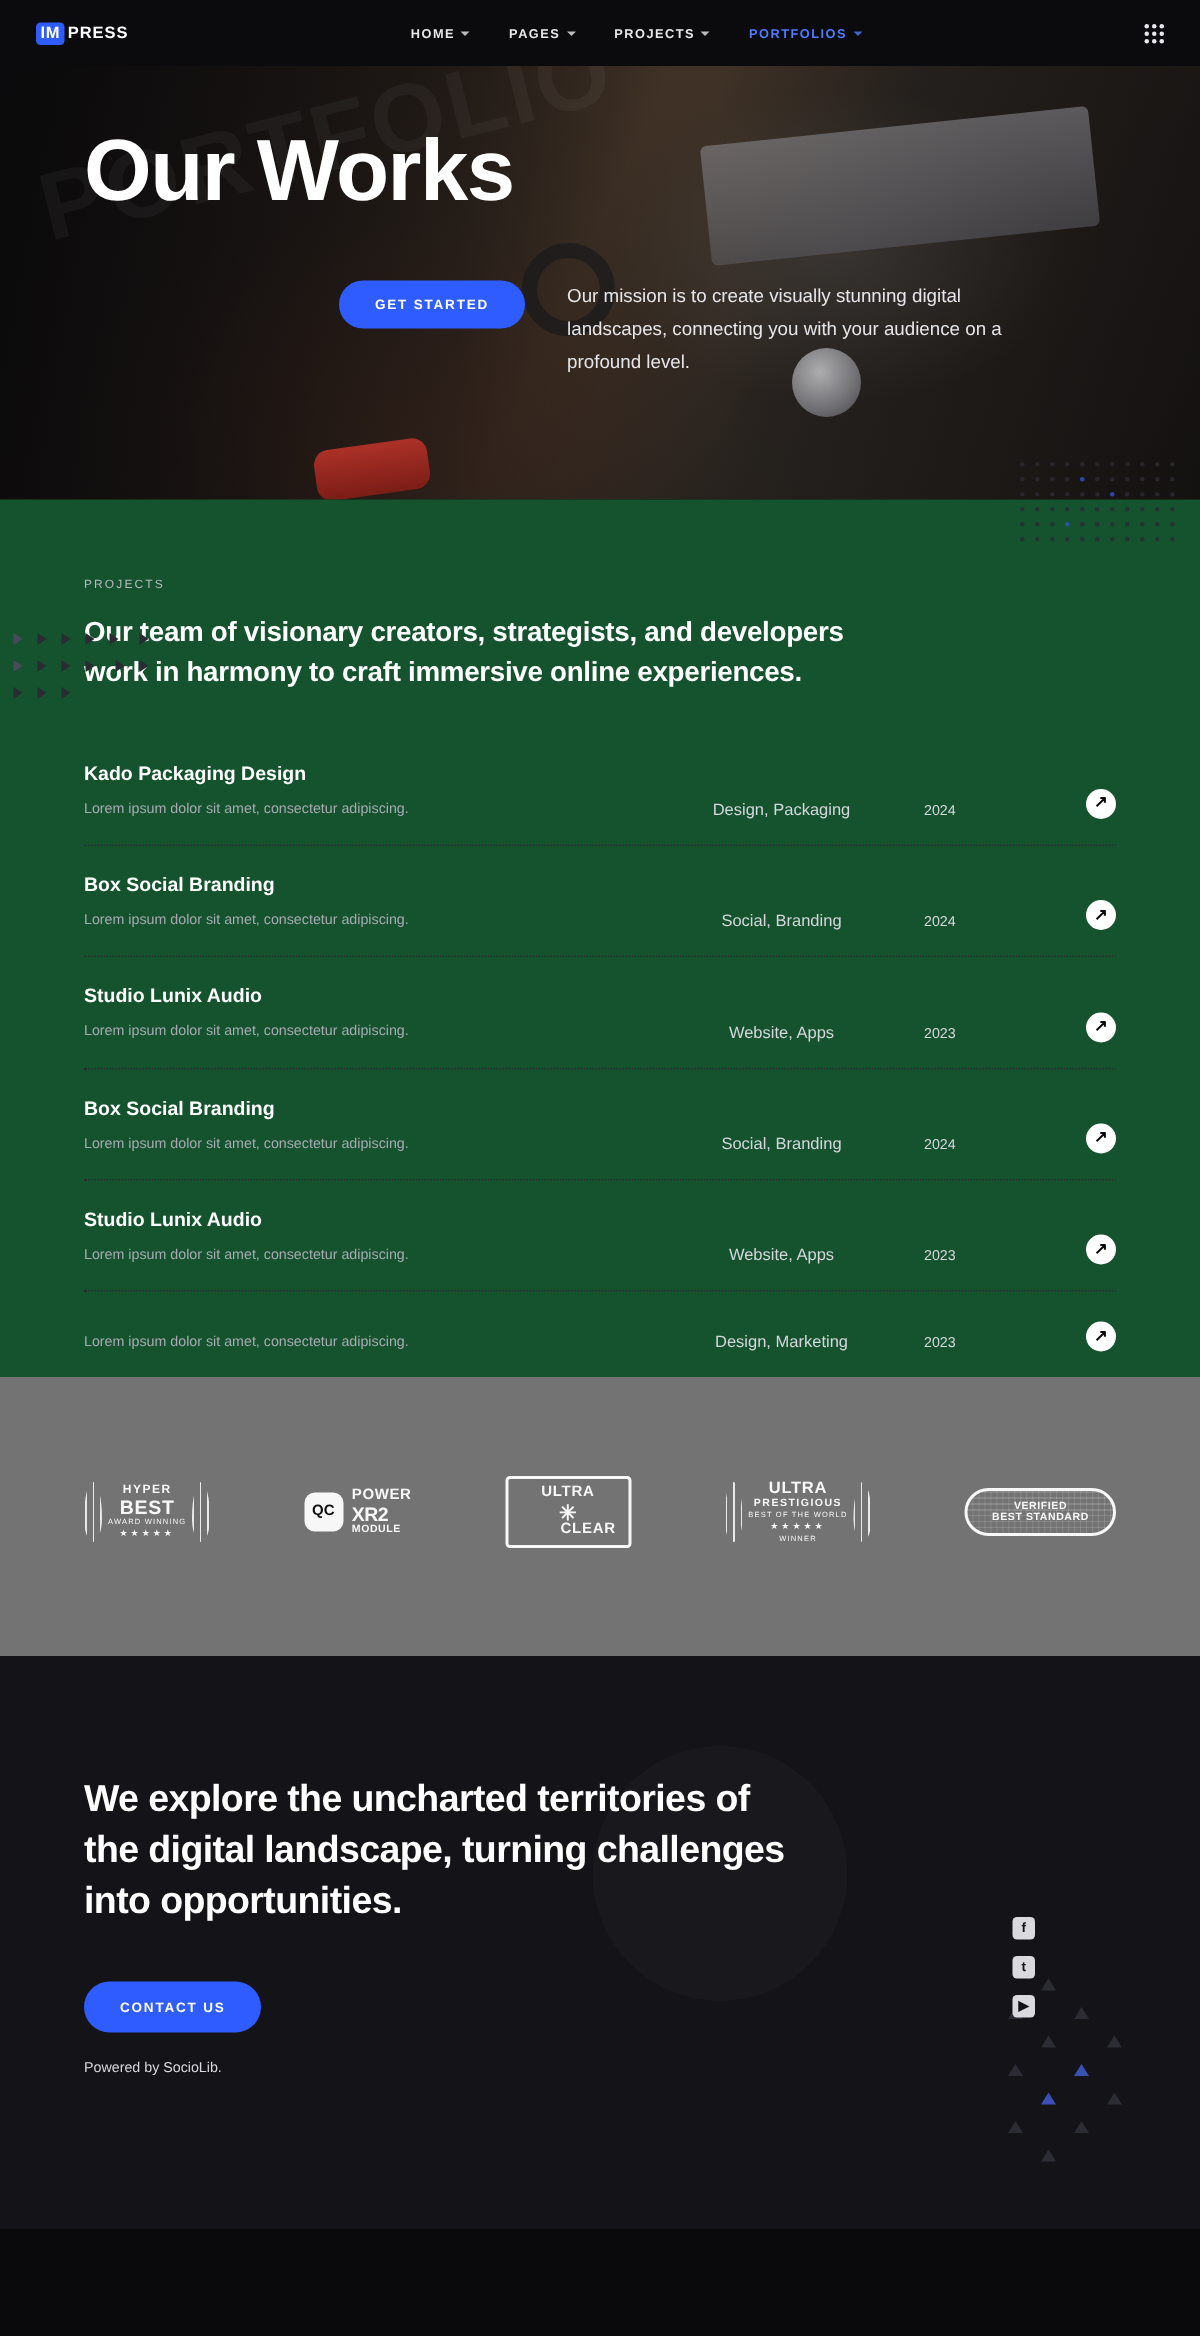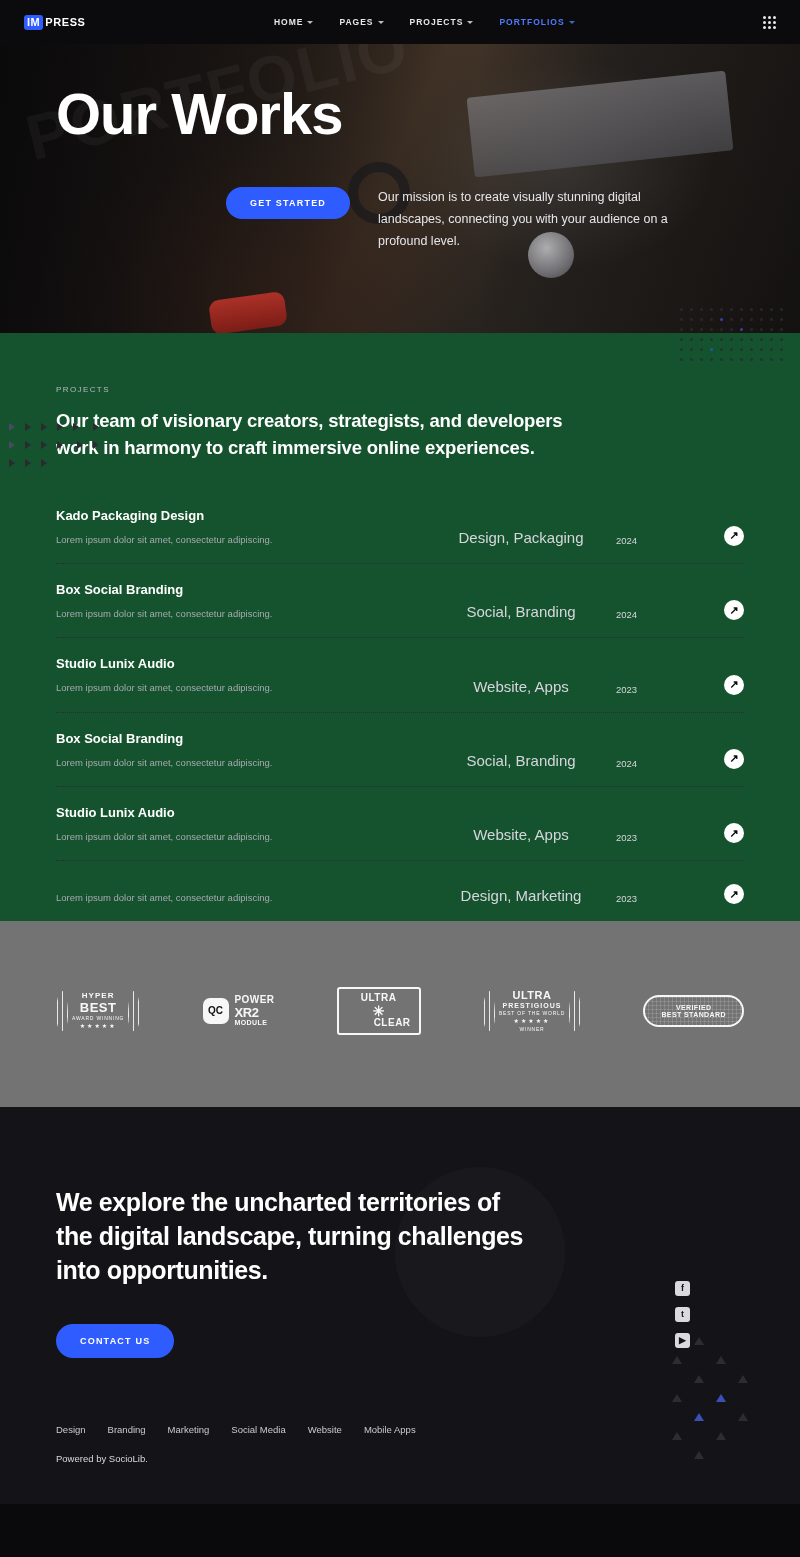--- a/index.html
+++ b/index.html
@@ -229,21 +229,21 @@
     margin-bottom:10px;
   }
   .pr-sub {
     font-size:9.5px;
     color:#a9a9b3;
     line-height:1.4;
   }
   .pr-tags {
     width:190px;
     text-align:center;
-    font-size:15px;
+    font-size:11px;
     color:#d6d6dd;
     padding-top:8px;
   }
   .pr-year {
     width:70px;
     text-align:left;
     font-size:9.5px;
     color:#d6d6dd;
     padding-top:8px;
   }
@@ -719,24 +719,16 @@
       <span></span>
         <span class="none"></span>
         <span></span>
         <span class="none"></span>
       <span class="none"></span>
         <span></span>
         <span class="none"></span>
         <span class="none"></span>
     </div>
 
-    <div class="footer-links">
-      <span>Design</span>
-      <span>Branding</span>
-      <span>Marketing</span>
-      <span>Social Media</span>
-      <span>Website</span>
-      <span>Mobile Apps</span>
-    </div>
     <div class="powered">Powered by SocioLib.</div>
   </div>
 
 </div>
 
 </body></html>

